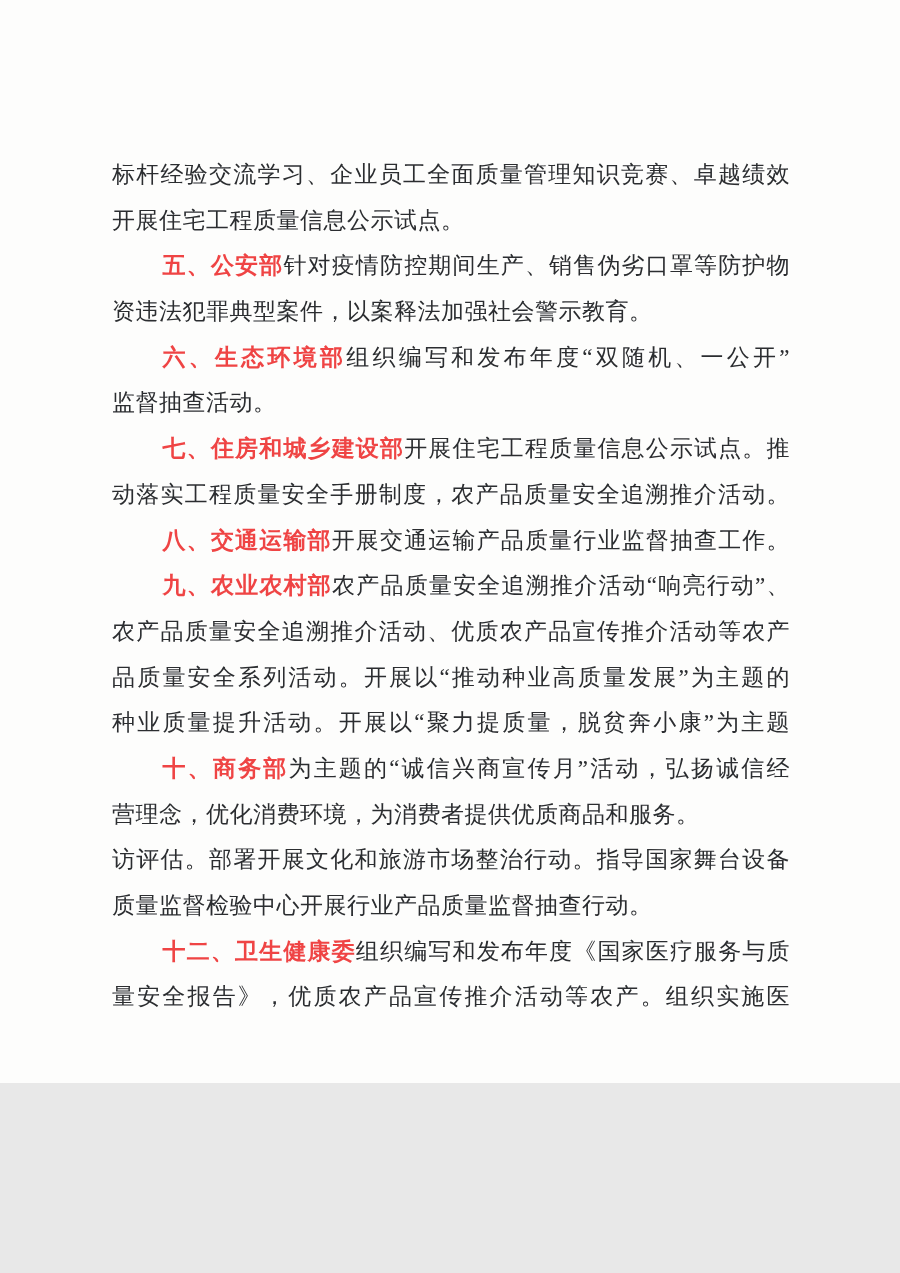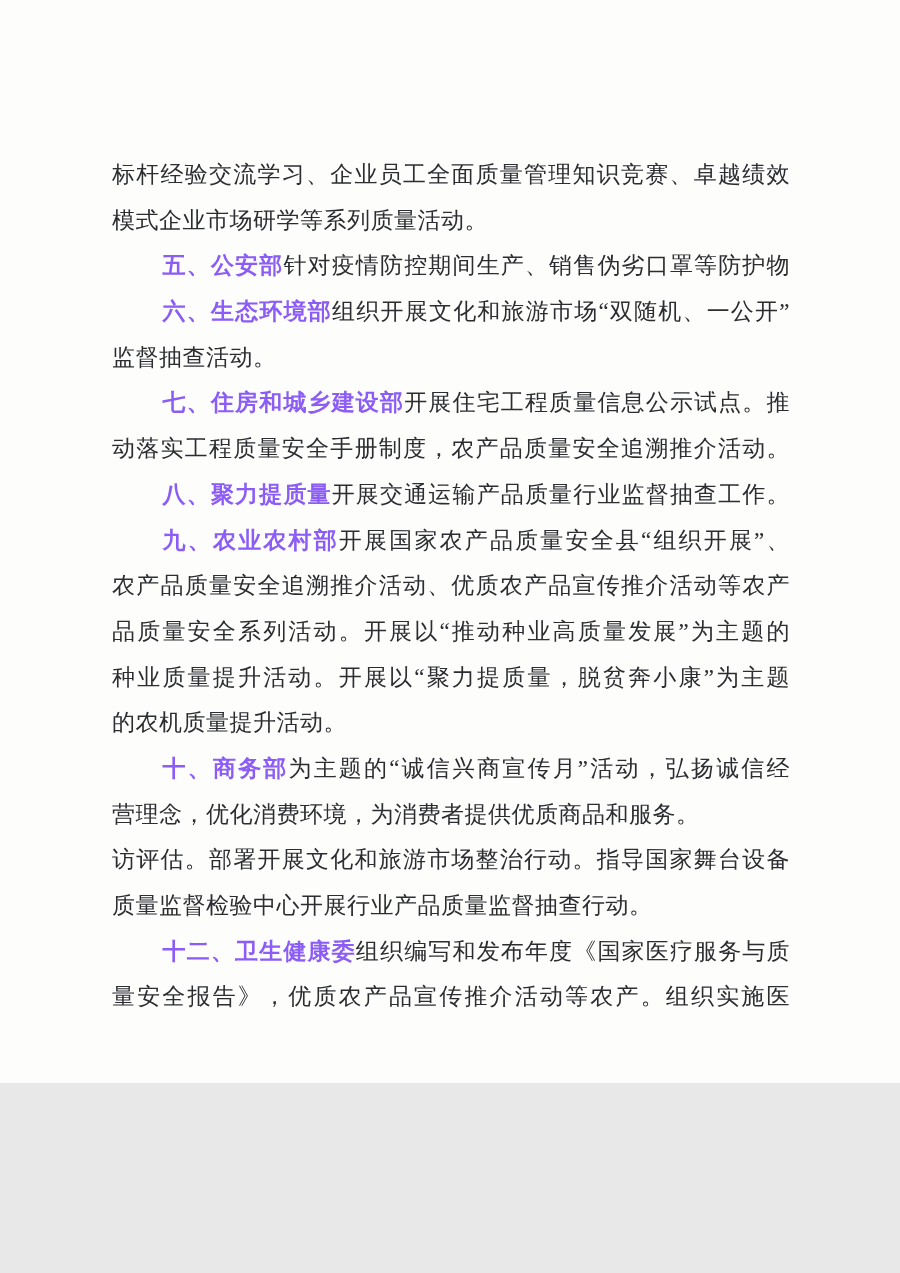--- a/index.html
+++ b/index.html
@@ -36,51 +36,51 @@
     white-space: normal;
     text-align: justify;
     text-align-last: justify;
     text-justify: inter-character;
   }
   .line.indent {
     text-indent: 2.2em;
   }
   .seg.bold {
     font-weight: bold;
-    color: #8b5cf6;
+    color: #ef4444;
   }
   .footer {
     position: absolute;
     top: 1148px;
     right: 128px;
     height: 34px;
     line-height: 34px;
     font-size: 23px;
     letter-spacing: 2px;
     color: #33363a;
   }
 </style>
 </head>
 <body>
 
 <div class="page">
   <div class="content" id="doc-lines">
       <div class="line justify"><span class="seg">标杆经验交流学习、企业员工全面质量管理知识竞赛、卓越绩效</span></div>
-      <div class="line"><span class="seg">模式企业市场研学等系列质量活动。</span></div>
+      <div class="line"><span class="seg">开展住宅工程质量信息公示试点。</span></div>
       <div class="line indent justify"><span class="seg bold">五、公安部</span><span class="seg">针对疫情防控期间生产、销售伪劣口罩等防护物</span></div>
-      <div class="line indent justify"><span class="seg bold">六、生态环境部</span><span class="seg">组织开展文化和旅游市场“双随机、一公开”</span></div>
+      <div class="line"><span class="seg">资违法犯罪典型案件，以案释法加强社会警示教育。</span></div>
+      <div class="line indent justify"><span class="seg bold">六、生态环境部</span><span class="seg">组织编写和发布年度“双随机、一公开”</span></div>
       <div class="line"><span class="seg">监督抽查活动。</span></div>
       <div class="line indent justify"><span class="seg bold">七、住房和城乡建设部</span><span class="seg">开展住宅工程质量信息公示试点。推</span></div>
       <div class="line justify"><span class="seg">动落实工程质量安全手册制度，农产品质量安全追溯推介活动。</span></div>
-      <div class="line indent justify"><span class="seg bold">八、聚力提质量</span><span class="seg">开展交通运输产品质量行业监督抽查工作。</span></div>
-      <div class="line indent justify"><span class="seg bold">九、农业农村部</span><span class="seg">开展国家农产品质量安全县“组织开展”、</span></div>
+      <div class="line indent justify"><span class="seg bold">八、交通运输部</span><span class="seg">开展交通运输产品质量行业监督抽查工作。</span></div>
+      <div class="line indent justify"><span class="seg bold">九、农业农村部</span><span class="seg">农产品质量安全追溯推介活动“响亮行动”、</span></div>
       <div class="line justify"><span class="seg">农产品质量安全追溯推介活动、优质农产品宣传推介活动等农产</span></div>
       <div class="line justify"><span class="seg">品质量安全系列活动。开展以“推动种业高质量发展”为主题的</span></div>
       <div class="line justify"><span class="seg">种业质量提升活动。开展以“聚力提质量，脱贫奔小康”为主题</span></div>
-      <div class="line"><span class="seg">的农机质量提升活动。</span></div>
       <div class="line indent justify"><span class="seg bold">十、商务部</span><span class="seg">为主题的“诚信兴商宣传月”活动，弘扬诚信经</span></div>
       <div class="line"><span class="seg">营理念，优化消费环境，为消费者提供优质商品和服务。</span></div>
       <div class="line justify"><span class="seg">访评估。部署开展文化和旅游市场整治行动。指导国家舞台设备</span></div>
       <div class="line"><span class="seg">质量监督检验中心开展行业产品质量监督抽查行动。</span></div>
       <div class="line indent justify"><span class="seg bold">十二、卫生健康委</span><span class="seg">组织编写和发布年度《国家医疗服务与质</span></div>
       <div class="line justify"><span class="seg">量安全报告》，优质农产品宣传推介活动等农产。组织实施医</span></div>
     </div>
   <div class="footer">— 9 —</div>
 </div>
 

